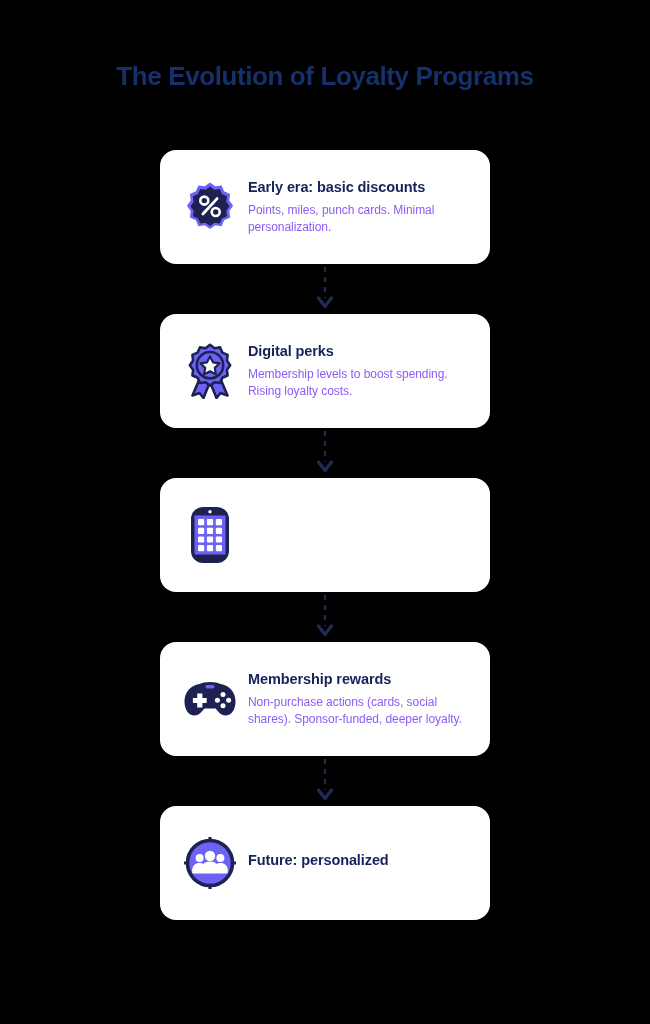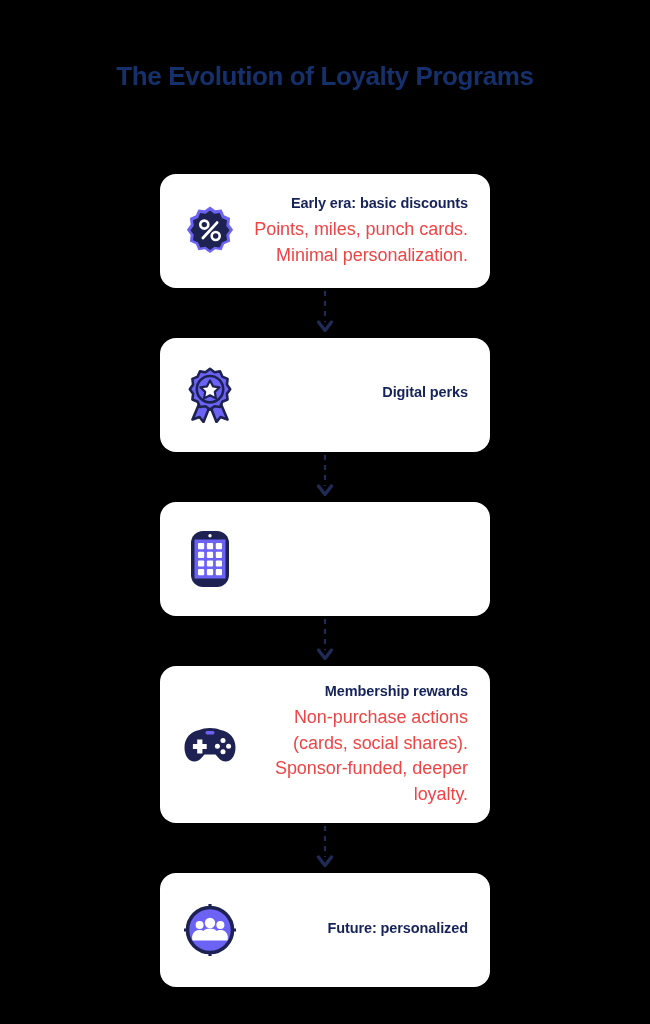--- a/index.html
+++ b/index.html
@@ -29,24 +29,23 @@
     font-size: 26px;
     font-weight: 700;
     letter-spacing: -0.4px;
     color: #16306b;
     font-family: "Liberation Sans", sans-serif;
   }
 
   
   .flow {
     position: absolute;
-    top: 174px;
+    top: 150px;
     left: 160px;
     width: 330px;
-    text-align: right;
   }
 
   
   .card {
     position: relative;
     width: 330px;
     background: #ffffff;
     border-radius: 16px;
     display: flex;
     align-items: center;
@@ -74,23 +73,23 @@
   .card-heading {
     font-size: 14.5px;
     font-weight: 700;
     color: #16235a;
     line-height: 1.25;
     margin-bottom: 5px;
     letter-spacing: -0.1px;
   }
 
   .card-body {
-    font-size: 18px;
+    font-size: 12px;
     font-weight: 400;
-    color: #ef4444;
+    color: #8b5cf6;
     line-height: 1.42;
     letter-spacing: -0.05px;
   }
 
   
   .connector {
     width: 330px;
     height: 50px;
     display: flex;
     align-items: center;
@@ -153,20 +152,21 @@
                    L9.1 17.6 L8.4 11.9 L13.7 9.6 L15.9 4.4 L21.5 5.2 Z" fill="#6c63f5" stroke="#1d2252" stroke-width="2.6" stroke-linejoin="round"></path>
 
           <circle cx="26" cy="22.2" r="13.2" fill="#6c63f5" stroke="#1d2252" stroke-width="2.6"></circle>
 
           <path d="M26 13.4 L29.0 19.3 L35.6 20.3 L30.8 24.9 L31.9 31.4
                    L26 28.3 L20.1 31.4 L21.2 24.9 L16.4 20.3 L23.0 19.3 Z" fill="#ffffff" stroke="#1d2252" stroke-width="2.2" stroke-linejoin="round"></path>
         </svg>
       </div>
       <div class="card-text">
         <div class="card-heading">Digital perks</div>
+        <div class="card-body">Membership levels to boost spending. Rising loyalty costs.</div>
       </div>
     </div>
 
     <div class="connector">
       <svg width="18" height="46" viewBox="0 0 18 46">
         <line x1="9" y1="1" x2="9" y2="32" stroke="#1f2a55" stroke-width="2.2" stroke-dasharray="5 5" stroke-linecap="butt"></line>
         <path d="M2.5 32 L9 40.5 L15.5 32" fill="none" stroke="#1f2a55" stroke-width="3.4" stroke-linecap="round" stroke-linejoin="round"></path>
       </svg>
     </div>
 

